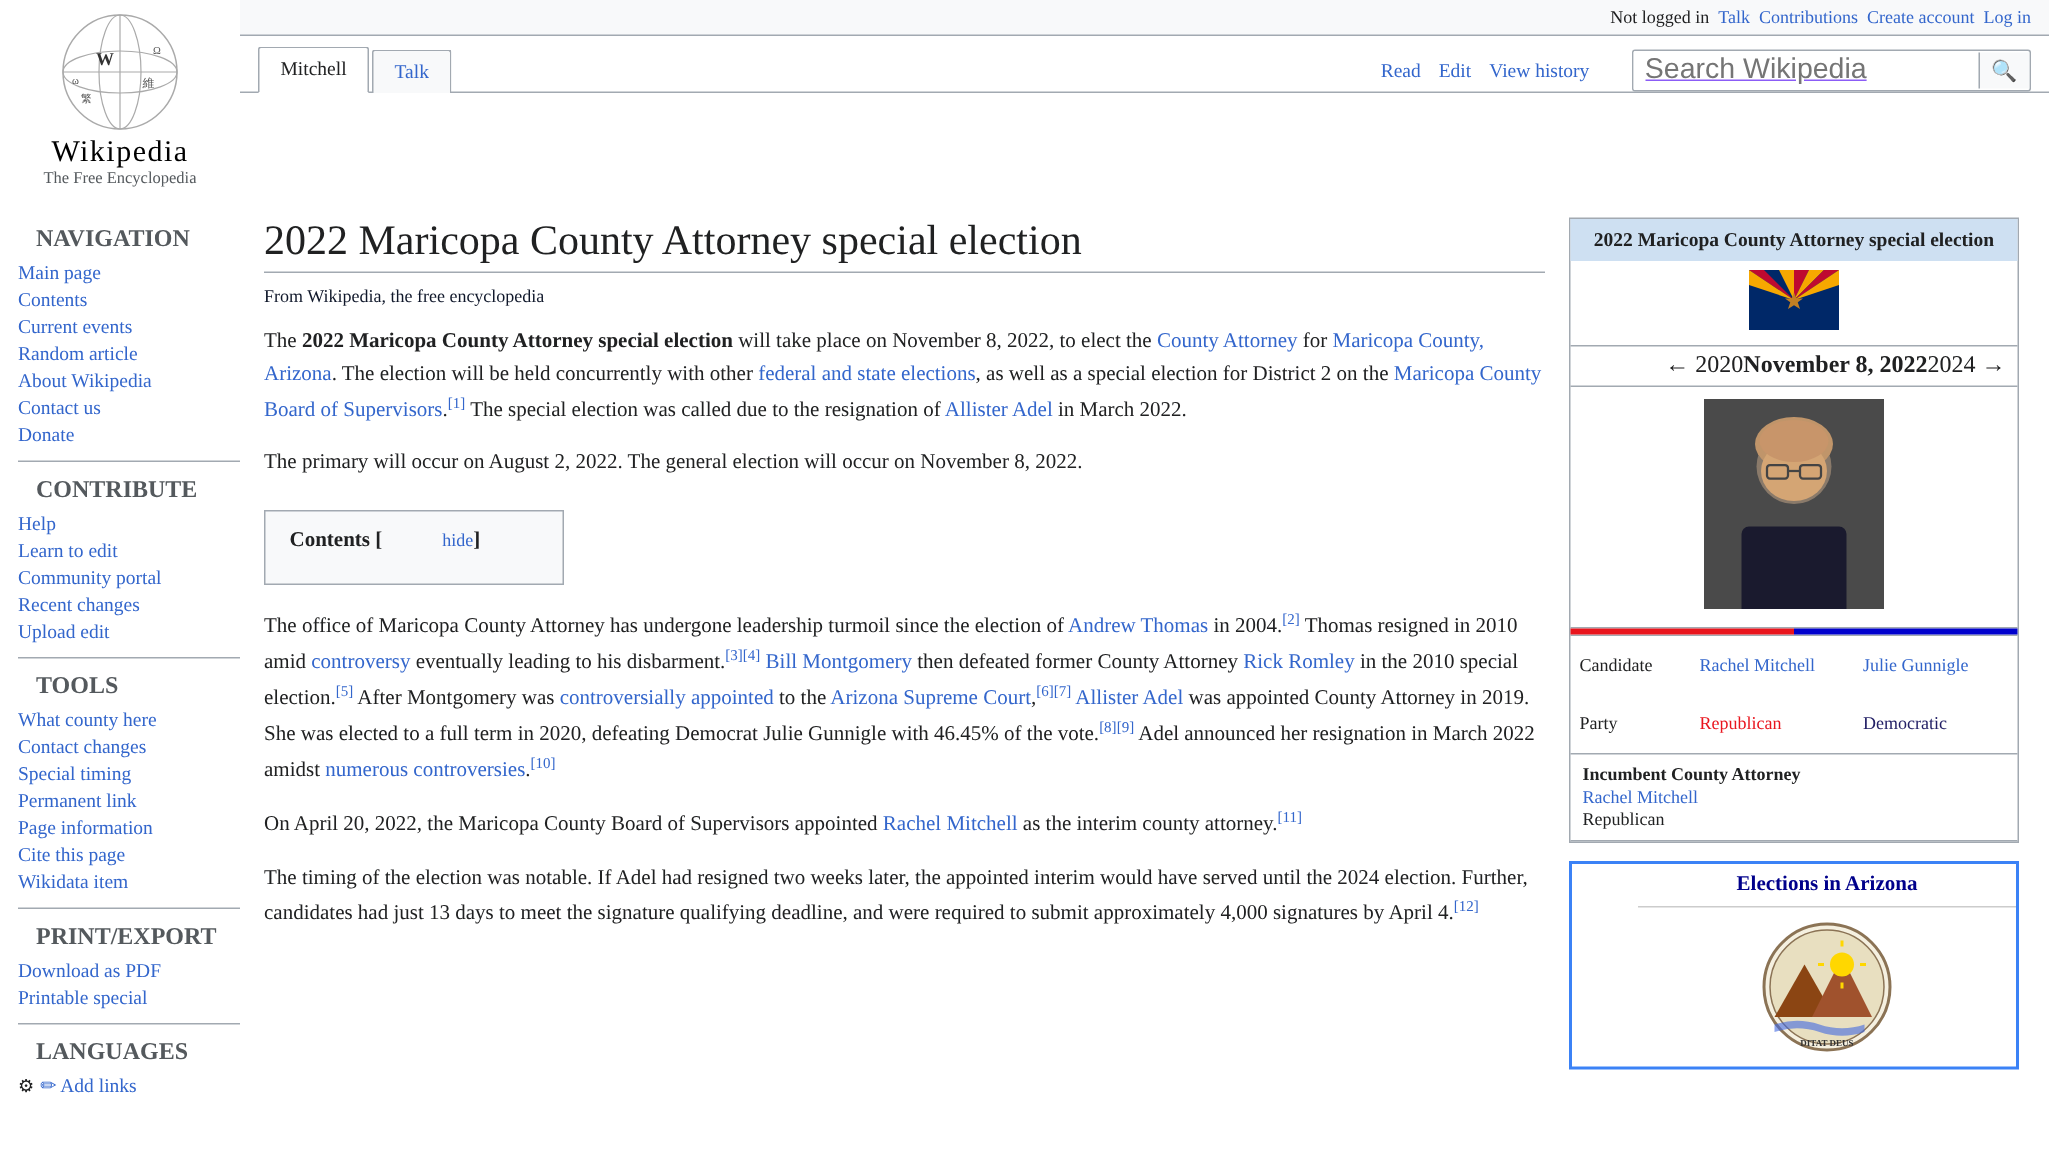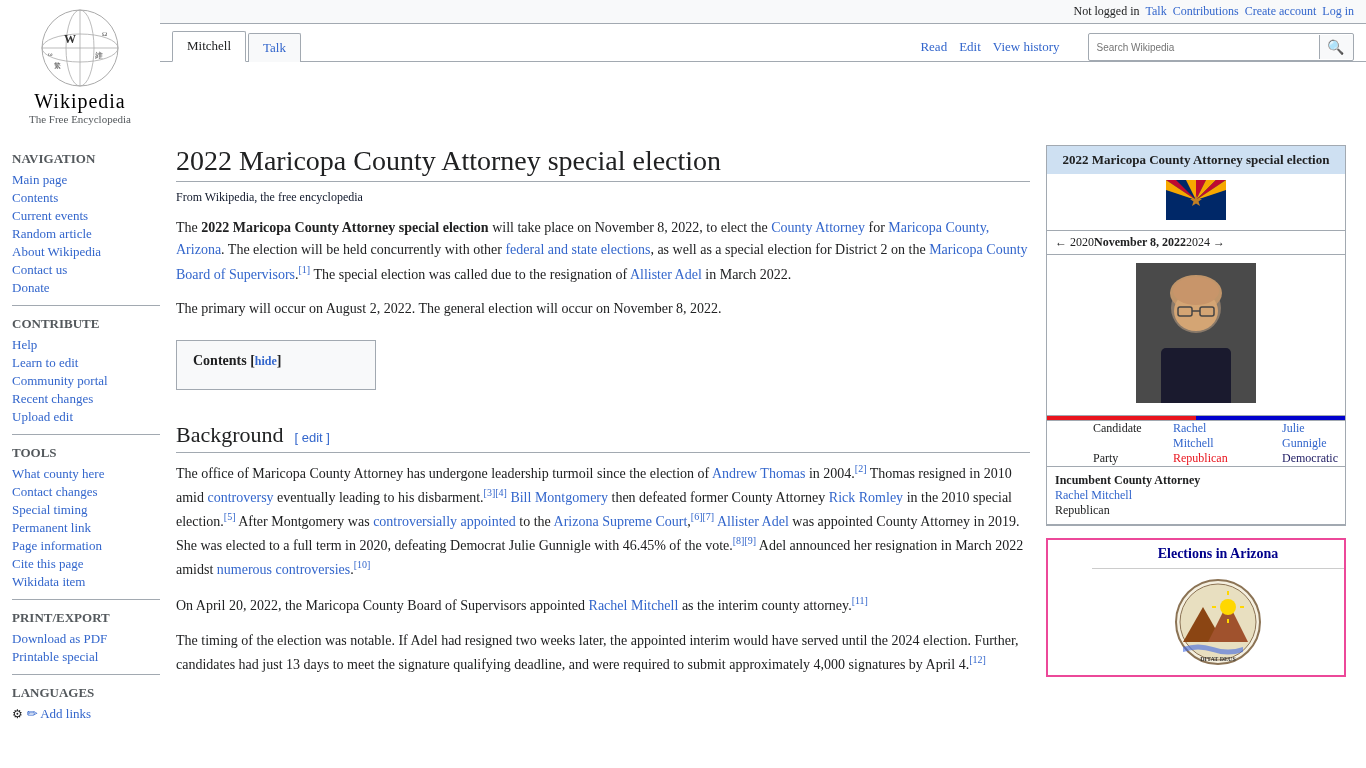--- a/index.html
+++ b/index.html
@@ -71,21 +71,21 @@
       padding: 12px 16px;
       display: inline-block;
       min-width: 200px;
       margin: 8px 0 16px 0;
     }
     .contents-title {
       font-weight: bold;
       font-size: 14px;
       margin-bottom: 8px;
     }
-    .contents-title a { color: #3366cc; font-weight: bold; font-size: 12px; }
+    .contents-title a { color: #3366cc; font-weight: normal; font-size: 12px; margin-left: 40px; }
     .contents-list { list-style: none; }
     .contents-list li { margin: 3px 0; }
     .contents-list li a { color: #3366cc; }
     .contents-sub { margin-left: 20px; }
 
     
     h2.section-heading {
       font-family: 'Linux Libertine', Georgia, serif;
       font-size: 22px;
       font-weight: normal;
@@ -107,41 +107,40 @@
       font-size: 13px;
       padding: 6px 8px;
     }
     .infobox-flag {
       text-align: center;
       padding: 6px;
       border-bottom: 1px solid #a2a9b1;
     }
     .infobox-nav {
       display: flex;
-      justify-content: flex-start;
+      justify-content: flex-end;
       align-items: center;
       padding: 4px 8px;
       border-bottom: 1px solid #a2a9b1;
-      font-size: 12px;
+      font-size: 16px;
     }
     .infobox-nav .center-date { font-weight: bold; }
     .infobox-photo {
       text-align: center;
       padding: 8px;
       border-bottom: 1px solid #a2a9b1;
     }
     
     .az-flag-svg {
       width: 60px;
       height: 40px;
     }
     .infobox-candidate-cell {
-      padding: 0 6px;
+      padding: 12px 6px;
       font-size: 12px;
-      margin-left: 40px;
     }
     .infobox-candidate-cell.label { color: #202122; font-weight: normal; }
     .infobox-candidate-cell a { color: #3366cc; }
     .party-r { color: #e9141d; }
     .party-d { color: #232066; }
 
     .candidate-bar {
       height: 4px;
       margin-bottom: 0;
     }
@@ -150,21 +149,21 @@
 
     .infobox-incumbent {
       padding: 6px 8px;
       font-size: 12px;
       border-bottom: 1px solid #a2a9b1;
     }
     .infobox-incumbent .label { font-weight: bold; font-size: 12px; }
 
     
     .elections-box {
-      border: 2px solid #ec4899;
+      border: 2px solid #3b82f6;
       width: 300px;
       font-size: 12px;
       padding-left: 44px;
     }
     .elections-box-title {
       color: #00008b;
       font-weight: bold;
       font-size: 14px;
       text-align: center;
       padding: 6px;
@@ -245,23 +244,23 @@
     }
     #sidebar-nav {
       width: 160px;
       flex-shrink: 0;
       padding: 8px 0 8px 12px;
       font-size: 13px;
     }
     .nav-section { margin-bottom: 8px; }
     .nav-section-header {
       font-weight: bold;
-      font-size: 13px;
+      font-size: 16px;
       color: #54595d;
-      margin: 10px 0 4px 0;
+      margin: 10px 0 4px 12px;
       text-transform: uppercase;
     }
     .nav-link {
       display: block;
       color: #3366cc;
       padding: 1px 0;
       font-size: 13px;
     }
     .sidebar-divider {
       border: none;
@@ -320,21 +319,21 @@
       <div id="article-tabs-row">
         <div id="left-tabs">
           <div class="page-tab active">Mitchell</div>
           <div class="page-tab">Talk</div>
         </div>
         <div id="right-tabs">
           <a href="#" class="view-action">Read</a>
           <a href="#" class="view-action active-view">Edit</a>
           <a href="#" class="view-action">View history</a>
           <div id="search-box">
-            <input type="text" id="search-input" style="width: 230px; border: none; outline: none; padding: 4px 8px; font-size: 10px; color: #8b5cf6;" placeholder="Search Wikipedia">
+            <input type="text" id="search-input" style="width: 230px; border: none; outline: none; padding: 4px 8px; font-size: 19px; color: #8b5cf6; text-decoration: underline;" placeholder="Search Wikipedia">
             <button id="search-btn" style="background:#f8f9fa;border:none;border-left:1px solid #a2a9b1;padding:4px 8px;cursor:pointer;">🔍</button>
           </div>
         </div>
       </div>
     </div>
   </div>
 </div>
 
 <div id="content-area">
 
@@ -396,23 +395,20 @@
         </p>
         <p>The primary will occur on August 2, 2022. The general election will occur on November 8, 2022.</p>
 
         
         <div class="contents-box">
           <div class="contents-title">
             Contents [<a href="#">hide</a>]
           </div>
         </div>
 
-        <h2 class="section-heading">
-          Background &nbsp;<span class="edit-link">[ <a href="#">edit</a> ]</span>
-        </h2>
 
         <p>
           The office of Maricopa County Attorney has undergone leadership turmoil since the election of <a href="#">Andrew Thomas</a> in 2004.<sup>[2]</sup> Thomas resigned in 2010 amid <a href="#">controversy</a> eventually leading to his disbarment.<sup>[3]</sup><sup>[4]</sup> <a href="#">Bill Montgomery</a> then defeated former County Attorney <a href="#">Rick Romley</a> in the 2010 special election.<sup>[5]</sup> After Montgomery was <a href="#">controversially appointed</a> to the <a href="#">Arizona Supreme Court</a>,<sup>[6]</sup><sup>[7]</sup> <a href="#">Allister Adel</a> was appointed County Attorney in 2019. She was elected to a full term in 2020, defeating Democrat Julie Gunnigle with 46.45% of the vote.<sup>[8]</sup><sup>[9]</sup> Adel announced her resignation in March 2022 amidst <a href="#">numerous controversies</a>.<sup>[10]</sup>
         </p>
 
         <p>
           On April 20, 2022, the Maricopa County Board of Supervisors appointed <a href="#">Rachel Mitchell</a> as the interim county attorney.<sup>[11]</sup>
         </p>
 
         <p>

